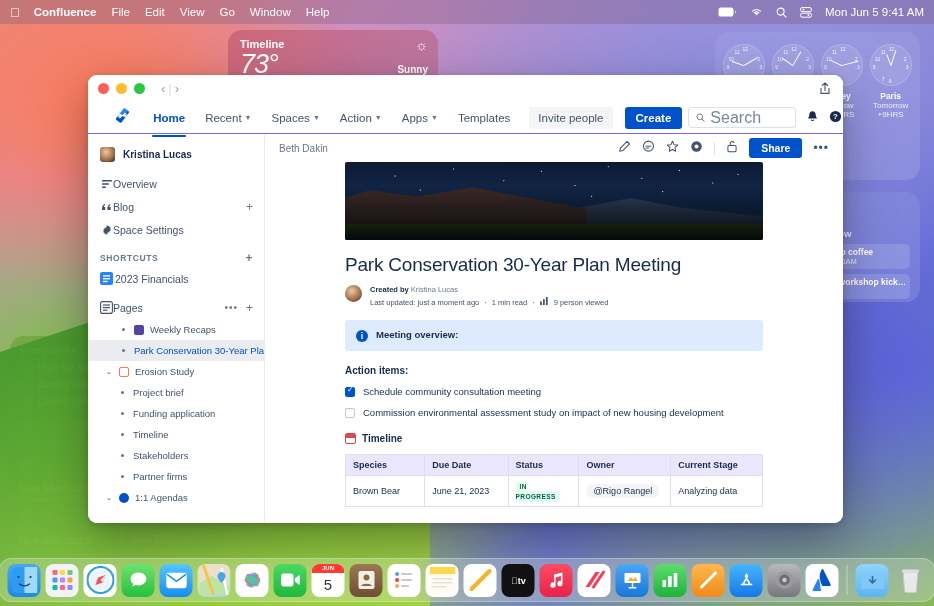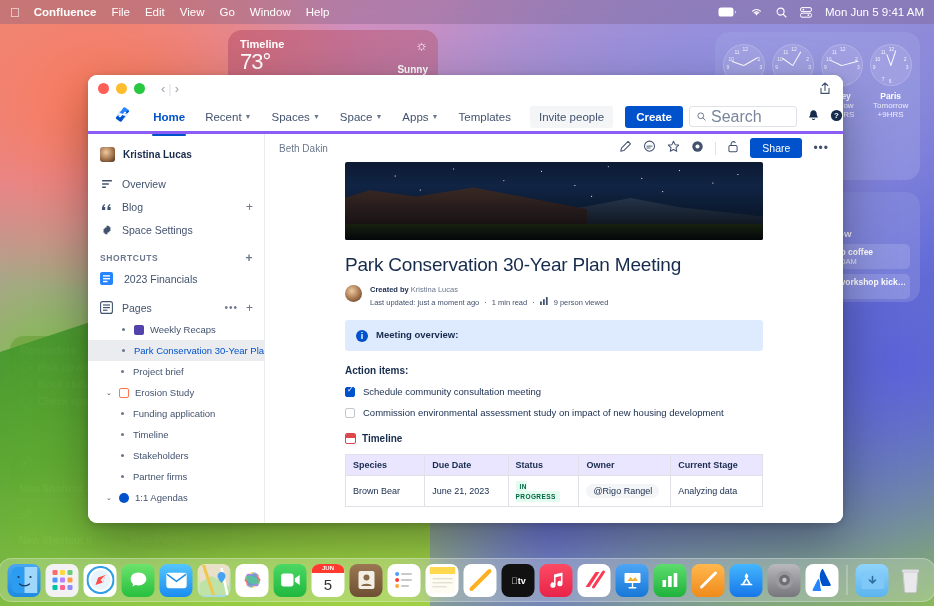--- a/index.html
+++ b/index.html
@@ -52,21 +52,21 @@
   
   .widget { position: absolute; border-radius: 14px; overflow: hidden; }
 
   #weather-widget {
     left: 228px; top: 30px; width: 210px; height: 62px;
     background: linear-gradient(135deg, rgba(196,92,112,.72), rgba(182,110,150,.72));
     backdrop-filter: blur(8px);
     color: #fff; padding: 8px 12px;
   }
   #weather-widget .wcity { font-size: 11px; font-weight: bold; }
-  #weather-widget .wtemp { font-size: 22px; font-weight: 300; line-height: 1.05; letter-spacing: -1px;}
+  #weather-widget .wtemp { font-size: 27px; font-weight: 300; line-height: 1.05; letter-spacing: -1px; font-style: italic;}
   #weather-widget .wright { position: absolute; right: 10px; top: 8px; text-align: right; }
   #weather-widget .wsun { font-size: 14px; line-height: 1; }
   #weather-widget .wcond { font-size: 10px; font-weight: bold; margin-top: 12px; }
   #weather-widget .whl { font-size: 9.5px; font-weight: bold; }
 
   #clocks-widget {
     left: 715px; top: 32px; width: 205px; height: 148px;
     background: rgba(160,165,228,.42);
     backdrop-filter: blur(10px);
     display: flex; padding: 12px 6px; gap: 2px; color: #fff;
@@ -133,21 +133,21 @@
   .traffic { display:flex; gap:7px; align-items:center; }
   .tl { width: 11px; height: 11px; border-radius: 50%; }
   .tl.red { background:#ff5f57; } .tl.yellow { background:#febc2e; } .tl.green { background:#28c840; }
   .navarrows { display:flex; gap:3px; margin-left: 16px; color:#9aa1ad; font-size: 13px; align-items:center;}
   .navarrows .sep { color:#dfe1e6; }
   .share-ico { position:absolute; right: 12px; top: 6px; color:#42526e; }
 
   
   #navbar {
     height: 32px; background:#fff; display:flex; align-items:center;
-    padding: 0 12px; gap: 6px; border-bottom: 3px solid #8b5cf6;
+    padding: 0 12px; gap: 6px; border-bottom: 1px solid #8b5cf6;
   }
   .grid-ico { width: 15px; height: 15px; display:grid; grid-template-columns: repeat(3,1fr);
               grid-template-rows: repeat(3,1fr); gap:1.6px; }
   .grid-ico i { background:#42526e; border-radius:.5px; display:block; }
   .conf-logo { margin-left: 6px; margin-right: 10px; }
   .nav-item { font-size: 11.5px; color:#42526e; padding: 6px 7px; white-space:nowrap;
               position: relative; display:flex; align-items:center; gap:3px; }
   .nav-item.active { color:#0052cc; font-weight: bold; }
   .nav-item.active::after { content:""; position:absolute; left:6px; right:6px; bottom:-7px;
                             height:2px; background:#0052cc; border-radius:1px; }
@@ -164,21 +164,21 @@
   
   #winbody { display:flex; height: calc(448px - 27px - 32px); }
 
   
   #sidebar { width: 177px; background:#fff; border-right:1px solid #ebecf0;
              padding-top: 8px; overflow:hidden; flex:none; }
   .sb-user { display:flex; align-items:center; gap:8px; padding: 5px 12px 10px; }
   .sb-user .ava { width:15px; height:15px; border-radius:3px;
                   background: radial-gradient(circle at 40% 35%, #f0c9a0, #9a6b45 60%, #3b2b1f); }
   .sb-user .nm { font-size:10px; font-weight:bold; color:#172b4d; }
-  .sb-row { display:flex; align-items:center; gap:9px; padding: 5px 12px; position:relative; }
+  .sb-row { display:flex; align-items:center; padding: 5px 12px; position:relative; }
   .sb-row .lbl { font-size:10.5px; color:#42526e; white-space:nowrap; }
   .sb-ico { width:13px; height:13px; flex:none; color:#42526e; display:flex; align-items:center; justify-content:center;}
   .sb-plus { position:absolute; right:11px; color:#6b778c; font-size:12px; line-height:1; }
   .sb-dots { position:absolute; right:26px; color:#6b778c; font-size:10px; letter-spacing:1px;}
   .sb-section { font-size: 8.5px; font-weight: bold; color:#6b778c; letter-spacing:.6px;
                 padding: 12px 12px 4px; position:relative; }
   .tree-row { display:flex; align-items:center; gap:6px; padding: 5px 12px 5px 18px; }
   .tree-row.lvl2 { padding-left: 30px; }
   .tree-row.sel { background:#ebecf0; }
   .tree-row .tlbl { font-size:9.5px; color:#42526e; white-space:nowrap; }
@@ -186,21 +186,21 @@
   .bullet { width:3px;height:3px;border-radius:50%;background:#6b778c;flex:none;margin:0 3px;}
   .chev { font-size:7px; color:#42526e; width:7px; flex:none; }
   .mini-ico { width:10px; height:10px; border-radius:2px; flex:none; }
 
   
   #content { flex:1; background:#fff; overflow:hidden; position:relative; }
   #crumbbar { height: 28px; display:flex; align-items:center; padding: 0 14px; }
   .crumb { font-size: 10px; color:#6b778c; }
   .crumb-right { margin-left:auto; display:flex; align-items:center; gap:11px; color:#42526e; }
   .vline { width:1px; height:13px; background:#dfe1e6; }
-  .btn-share { background:#0052cc; color:#fff; font-size:10.5px; font-weight:normal;
+  .btn-share { background:#0052cc; color:#fff; font-size:10.5px; font-weight:bold;
                border-radius:3px; padding:4px 12px; }
   .dots3 { font-size:12px; color:#42526e; letter-spacing:1px; }
 
   .doc { padding: 0 80px; }
   .hero { height: 78px; border-radius: 2px; overflow:hidden; position:relative;
           background: linear-gradient(180deg,#0d1a33 0%, #102444 30%, #0b1a30 62%, #060d18 100%); }
   .hero .ridge1{ position:absolute; left:-4%; bottom:14%; width:62%; height:58%;
        background: linear-gradient(180deg,#3c2b26,#140f12); clip-path: polygon(0% 42%, 16% 14%, 34% 28%, 56% 8%, 100% 56%, 100% 100%, 0% 100%); }
   .hero .ridge2{ position:absolute; right:-2%; bottom:12%; width:58%; height:50%;
        background: linear-gradient(180deg,#2a3a52,#0a1018); clip-path: polygon(0% 62%, 22% 40%, 42% 16%, 62% 40%, 100% 66%, 100% 100%, 0% 100%); }
@@ -482,21 +482,21 @@
       </span>
       <span class="nav-item">
         <span>Recent</span>
         <span class="caret">▼</span>
       </span>
       <span class="nav-item">
         <span>Spaces</span>
         <span class="caret">▼</span>
       </span>
       <span class="nav-item">
-        <span>Space</span>
+        <span>Action</span>
         <span class="caret">▼</span>
       </span>
       <span class="nav-item">
         <span>Apps</span>
         <span class="caret">▼</span>
       </span>
       <span class="nav-item">
         <span>Templates</span>
       </span>
       <span class="btn-invite">Invite people</span>
@@ -601,29 +601,29 @@
           <span class="mini-ico" style="background:#5243aa"></span>
           <span class="tlbl">Weekly Recaps</span>
         </div>
 
         <div class="tree-row sel">
           <span class="chev"></span>
           <span class="bullet"></span>
           <span class="tlbl">Park Conservation 30-Year Plan Meeting</span>
         </div>
 
-        <div class="tree-row lvl2">
-          <span class="bullet"></span>
-          <span class="tlbl">Project brief</span>
-        </div>
-
         <div class="tree-row">
           <span class="chev">⌄</span>
           <span class="mini-ico" style="background:#fff;border:1px solid #ff7452"></span>
           <span class="tlbl">Erosion Study</span>
+        </div>
+
+        <div class="tree-row lvl2">
+          <span class="bullet"></span>
+          <span class="tlbl">Project brief</span>
         </div>
         <div class="tree-row lvl2">
           <span class="bullet"></span>
           <span class="tlbl">Funding application</span>
         </div>
         <div class="tree-row lvl2">
           <span class="bullet"></span>
           <span class="tlbl">Timeline</span>
         </div>
         <div class="tree-row lvl2">

